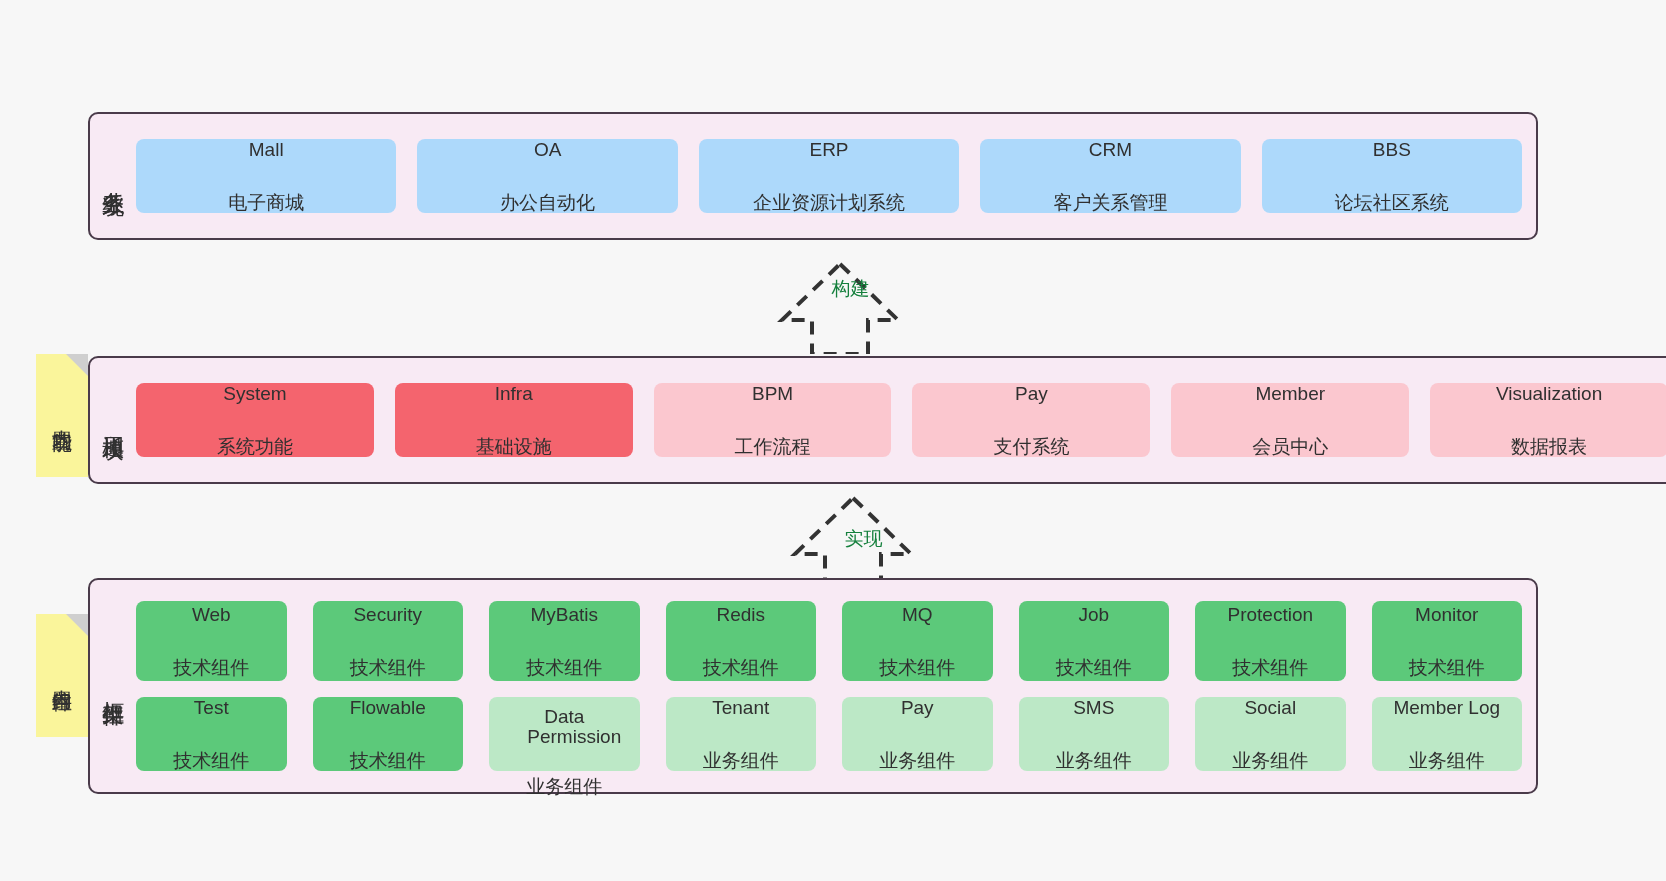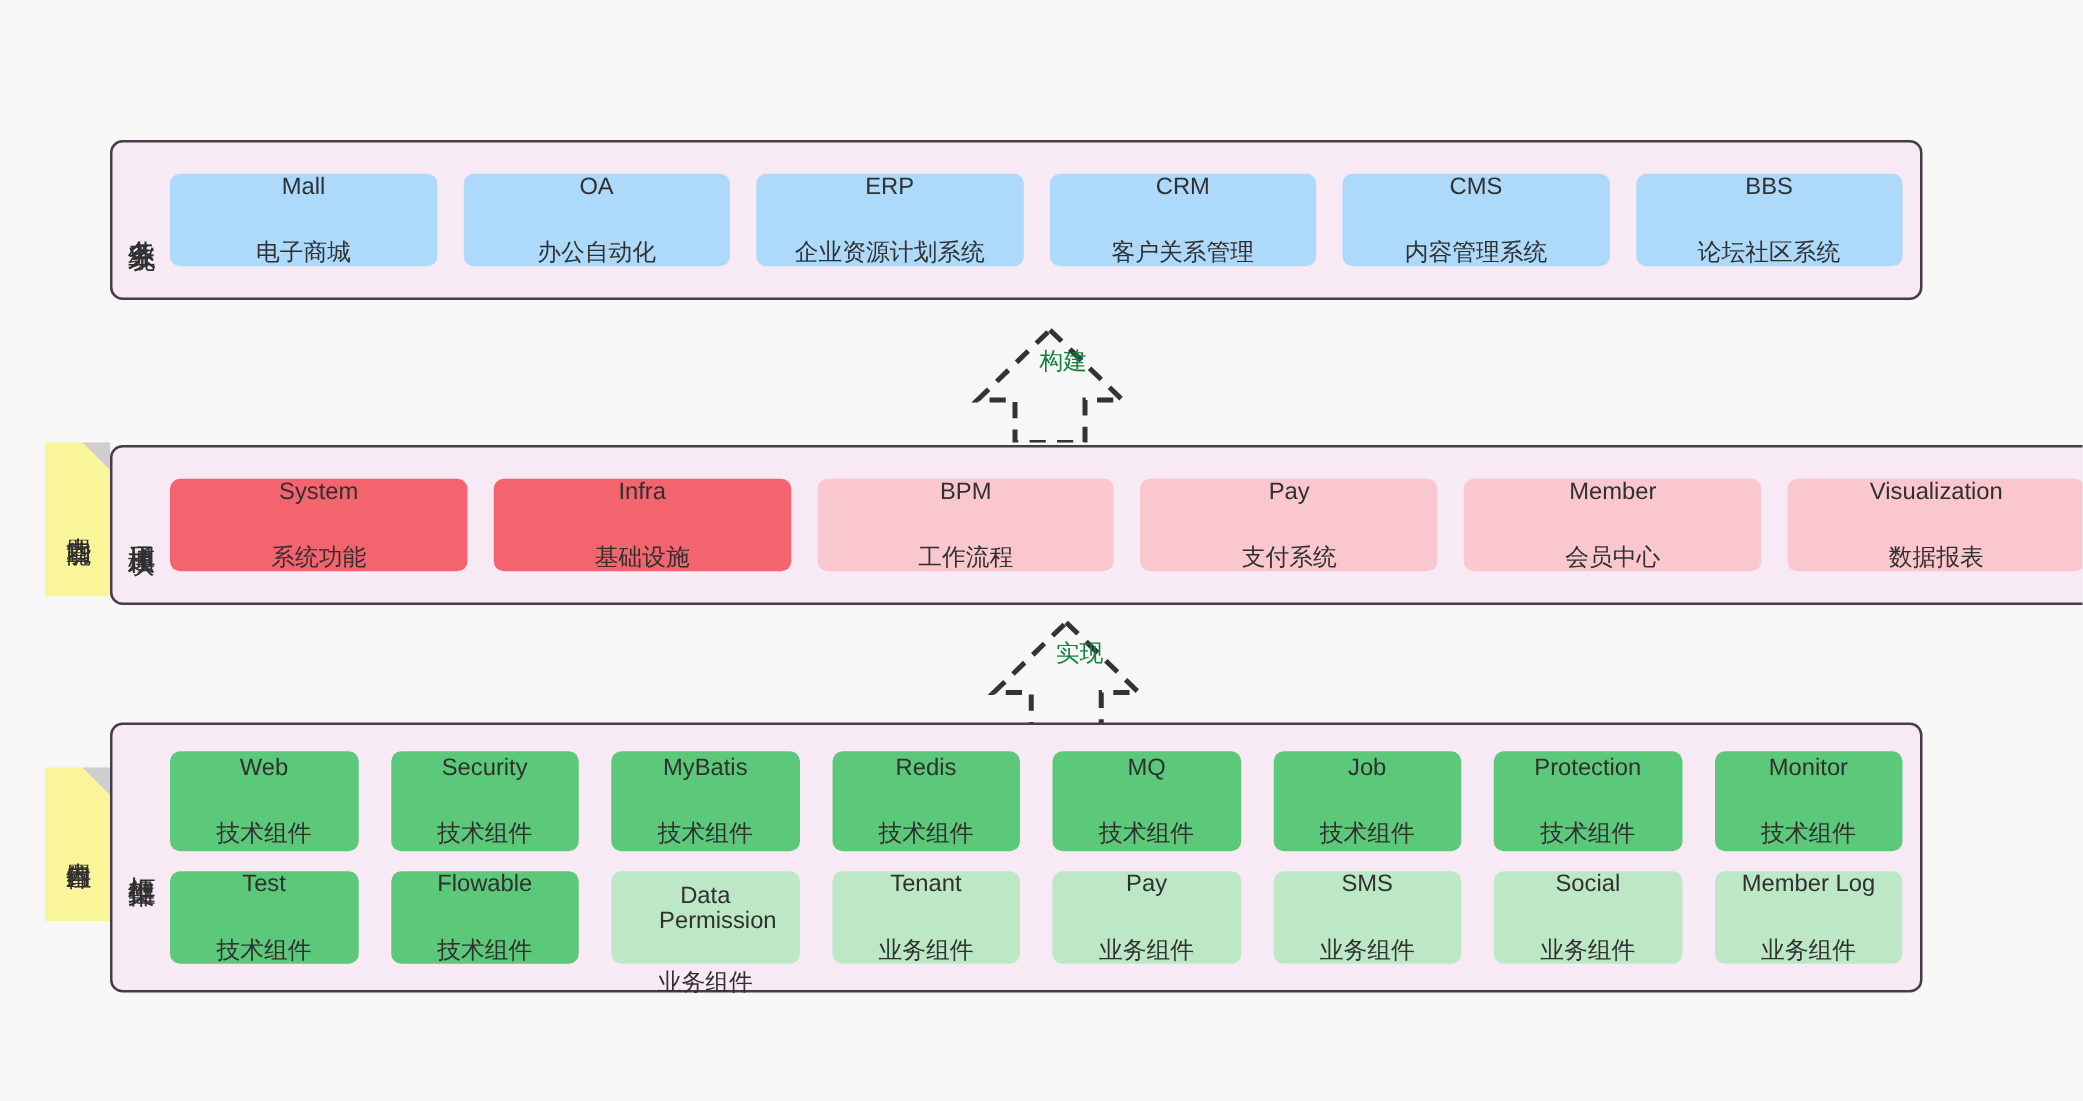--- a/index.html
+++ b/index.html
@@ -154,24 +154,20 @@
         </div>
         <div class="card blue">
           <span class="t1">ERP</span>
           <span class="t2">企业资源计划系统</span>
         </div>
         <div class="card blue">
           <span class="t1">CRM</span>
           <span class="t2">客户关系管理</span>
         </div>
         <div class="card blue">
-          <span class="t1">CMS</span>
-          <span class="t2">内容管理系统</span>
-        </div>
-        <div class="card blue">
           <span class="t1">BBS</span>
           <span class="t2">论坛社区系统</span>
         </div>
       </div>
     </div>
   </div>
 
   <div class="arrow-wrap" style="left:765px; top:258px;">
     <svg viewBox="0 0 150 96" xmlns="http://www.w3.org/2000/svg">
       <path d="M 75 6 L 133 62 L 103 62 L 103 96 L 47 96 L 47 62 L 17 62 Z" fill="none" stroke="#333333" stroke-width="4" stroke-dasharray="13 9" stroke-linejoin="miter"></path>
@@ -212,21 +208,21 @@
           <span class="t2">数据报表</span>
         </div>
       </div>
     </div>
   </div>
 
   <div class="arrow-wrap" style="left:778px; top:492px;">
     <svg viewBox="0 0 150 96" xmlns="http://www.w3.org/2000/svg">
       <path d="M 75 6 L 133 62 L 103 62 L 103 96 L 47 96 L 47 62 L 17 62 Z" fill="none" stroke="#333333" stroke-width="4" stroke-dasharray="13 9" stroke-linejoin="miter"></path>
     </svg>
-    <span class="arrow-label" style="bottom:52px; left:57%;">实现</span>
+    <span class="arrow-label" style="bottom:36px; left:57%;">实现</span>
   </div>
 
   <div class="note" style="left:36px; top:614px; height:123px;">
     <span>内置组件</span>
   </div>
 
   <div class="layer" style="left:88px; top:578px; width:1450px; height:216px;">
     <div class="layer-caption">框架组件</div>
     <div class="layer-body">
 

